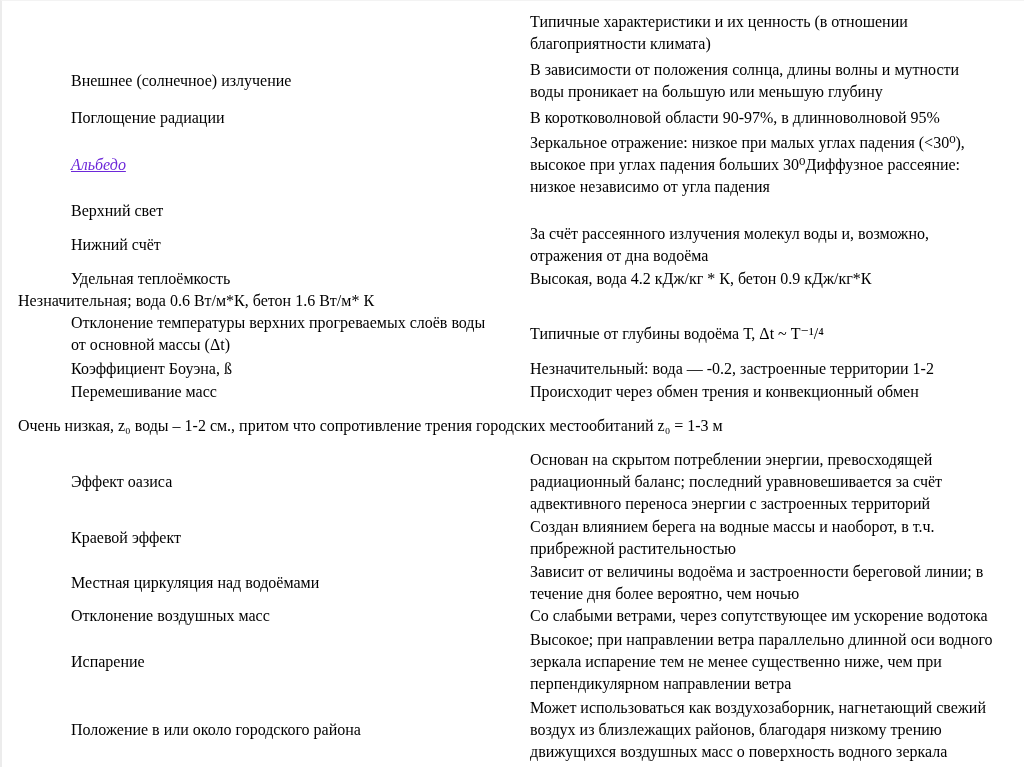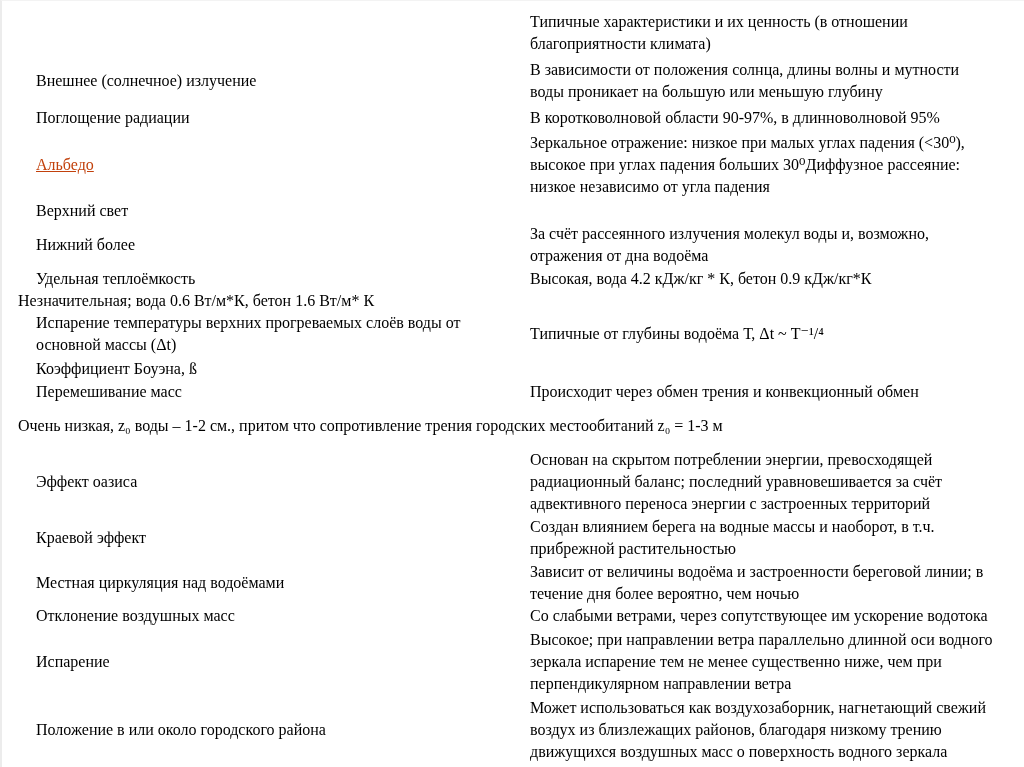--- a/index.html
+++ b/index.html
@@ -22,36 +22,37 @@
     line-height: 22px;
     color: #000000;
   }
   .row {
     display: flex;
     align-items: center;
   }
   .term-cell {
     width: 512px;
     box-sizing: border-box;
-    padding: 0 12px 0 34px;
+    padding: 0 12px 0 69px;
     flex: none;
   }
   .desc-cell {
     flex: 1;
     box-sizing: border-box;
     padding: 0 30px 0 16px;
   }
   .va-top {
     align-self: flex-start;
     padding-top: 2px;
   }
   a.doc-link {
-    color: #c2410c;
+    color: #6d28d9;
     text-decoration: underline;
     cursor: pointer;
+    font-style: italic;
   }
 </style>
 </head>
 <body>
 
 <div class="page">
 
   <div class="row" style="min-height:48px">
     <div class="term-cell"></div>
     <div class="desc-cell">Типичные характеристики и их ценность (в отношении благоприятности климата)</div>
@@ -72,40 +73,41 @@
       <a class="doc-link" href="#">Альбедо</a>
     </div>
     <div class="desc-cell">Зеркальное отражение: низкое при малых углах падения (&lt;30⁰), высокое при  углах падения больших 30⁰Диффузное рассеяние: низкое независимо от угла падения</div>
   </div>
 
   <div class="row" style="min-height:25px">
     <div class="term-cell">Верхний  свет</div>
   </div>
 
   <div class="row" style="min-height:40px">
-    <div class="term-cell">Нижний более</div>
+    <div class="term-cell">Нижний счёт</div>
     <div class="desc-cell">За счёт рассеянного излучения молекул воды и, возможно, отражения от дна водоёма</div>
   </div>
 
   <div class="row" style="min-height:23px">
     <div class="term-cell">Удельная теплоёмкость</div>
     <div class="desc-cell">Высокая, вода 4.2 кДж/кг * К, бетон 0.9 кДж/кг*К</div>
   </div>
 
   <div class="row" style="min-height:22px">
     <div class="desc-cell">Незначительная; вода 0.6 Вт/м*К, бетон 1.6 Вт/м* К</div>
   </div>
 
   <div class="row" style="min-height:40px">
-    <div class="term-cell">Испарение температуры верхних прогреваемых слоёв воды от основной массы (Δt)</div>
+    <div class="term-cell">Отклонение температуры верхних прогреваемых слоёв воды от основной массы (Δt)</div>
     <div class="desc-cell">Типичные от глубины водоёма Т,  Δt ~ Т⁻¹/⁴</div>
   </div>
 
   <div class="row" style="min-height:25px">
     <div class="term-cell">Коэффициент Боуэна, ß</div>
+    <div class="desc-cell">Незначительный: вода — -0.2, застроенные территории 1-2</div>
   </div>
 
   <div class="row" style="min-height:22px">
     <div class="term-cell">Перемешивание масс</div>
     <div class="desc-cell">Происходит через  обмен трения и конвекционный обмен</div>
   </div>
 
   <div class="row" style="min-height:46px">
     <div class="desc-cell">Очень низкая, z₀ воды – 1-2 см., притом что сопротивление трения городских местообитаний z₀ = 1-3 м</div>
   </div>

